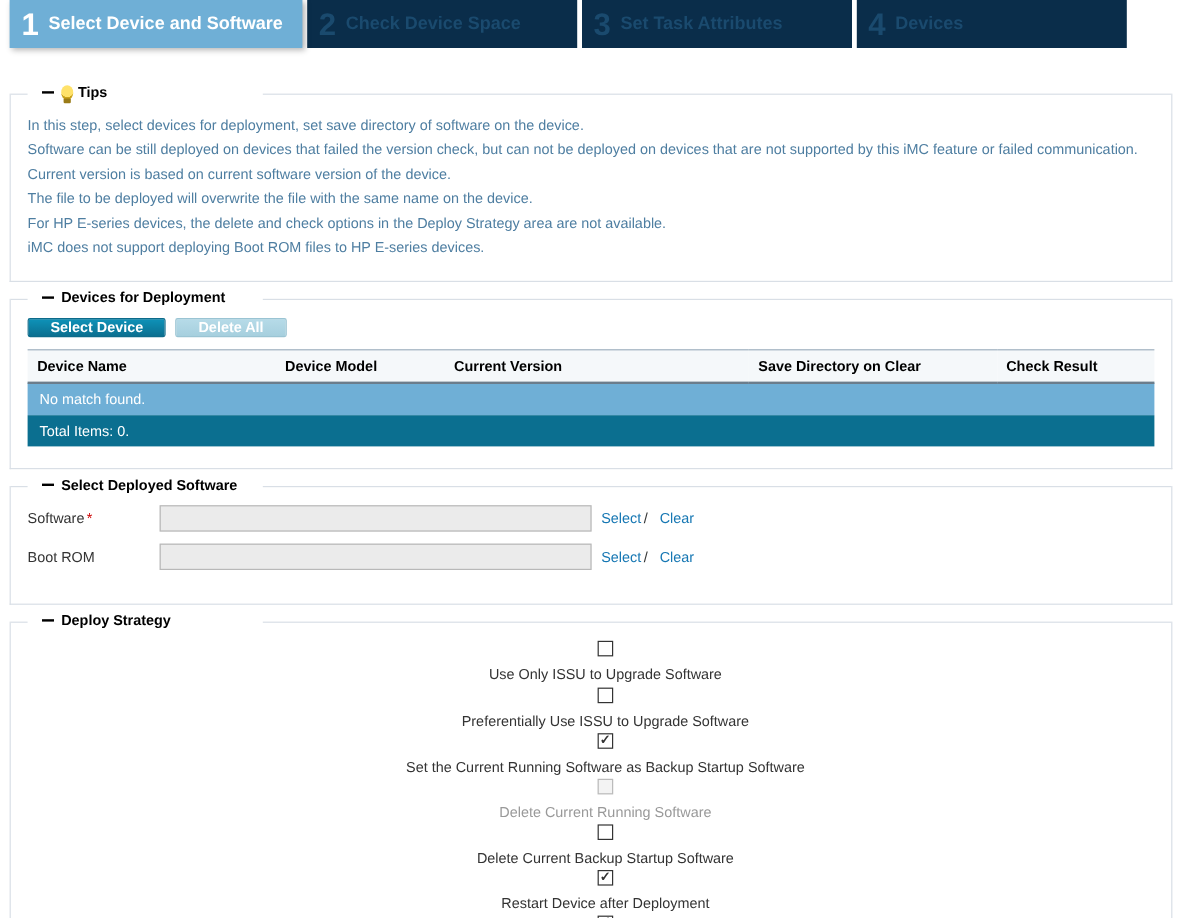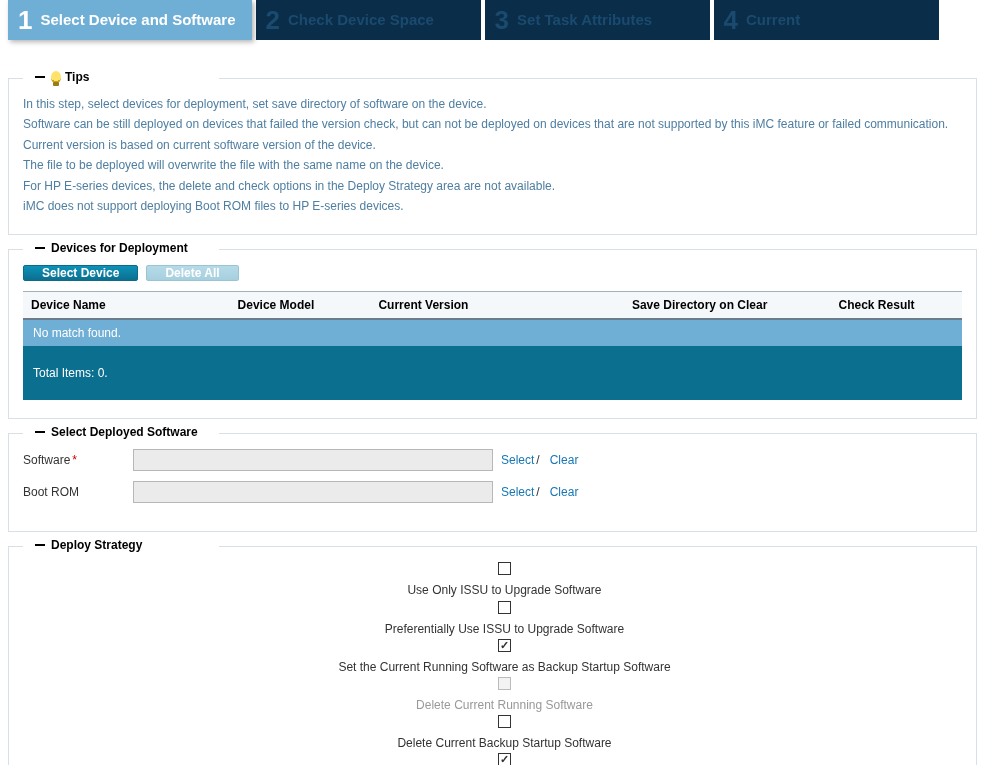--- a/index.html
+++ b/index.html
@@ -26,21 +26,21 @@
     .tips p { color: #4e7ea1; line-height: 1.7; font-size: 12px; }
 
     .btn-row { display: flex; gap: 8px; margin-bottom: 10px; }
     .btn { border: 1px solid #0d6b8a; background: linear-gradient(#0e92b8, #0b6f90); color: #fff; padding: 0 18px; font-size: 12px; font-weight: bold; cursor: pointer; border-radius: 2px; }
     .btn.disabled { background: linear-gradient(#b6dbe8, #a6cfde); border-color:#9ac4d3; color:#fff; cursor:default; }
 
     
     table { width: 100%; border-collapse: collapse; }
     thead th { text-align: left; font-weight: bold; font-size: 12px; padding: 6px 8px; border-top: 1px solid #9fb0bf; border-bottom: 2px solid #6b7d8c; background:#f5f8fa; }
     .row-empty td { background: #6fafd6; color:#fff; padding: 6px 10px; }
-    .row-total td { background: #0b6f90; color:#fff; padding: 20px 10px; }
+    .row-total td { background: #0b6f90; color:#fff; padding: 6px 10px; }
 
     
     .form-row { display:flex; align-items:center; margin-bottom: 10px; }
     .form-label { width: 110px; color:#333; }
     .req { color: #c00; margin-left: 2px; }
     .text-input { width: 360px; height: 22px; background:#ebebeb; border:1px solid #b8b8b8; padding: 2px 4px; }
     .link { color:#1677b3; margin-left: 8px; cursor:pointer; }
     .sep { color:#333; margin: 0 2px; }
 
     
@@ -65,21 +65,21 @@
   <div class="step">
     <span class="step-num">2</span>
     <span class="step-title">Check Device Space</span>
   </div>
   <div class="step">
     <span class="step-num">3</span>
     <span class="step-title">Set Task Attributes</span>
   </div>
   <div class="step">
     <span class="step-num">4</span>
-    <span class="step-title">Current</span>
+    <span class="step-title">Devices</span>
   </div>
 </div>
 
 <div class="content">
 
   <div class="section tips" style="margin-top:26px;">
     <div class="legend">
       <span class="dash"></span>
       <span class="bulb"></span>
       <span>Tips</span>
@@ -164,20 +164,24 @@
       <div class="chk-row">
         <span class="chk dis"></span>
         <span style="color:#999;">Delete Current Running Software</span>
       </div>
       <div class="chk-row">
         <span class="chk"></span>
         <span>Delete Current Backup Startup Software</span>
       </div>
       <div class="chk-row">
         <span class="chk checked"></span>
+        <span>Restart Device after Deployment</span>
+      </div>
+      <div class="chk-row">
+        <span class="chk checked"></span>
         <span>Check Device Space</span>
       </div>
     </div>
   </div>
 
 </div>
 
 <div class="footer">
   <button class="btn">Next</button>
   <button class="btn">Cancel</button>

